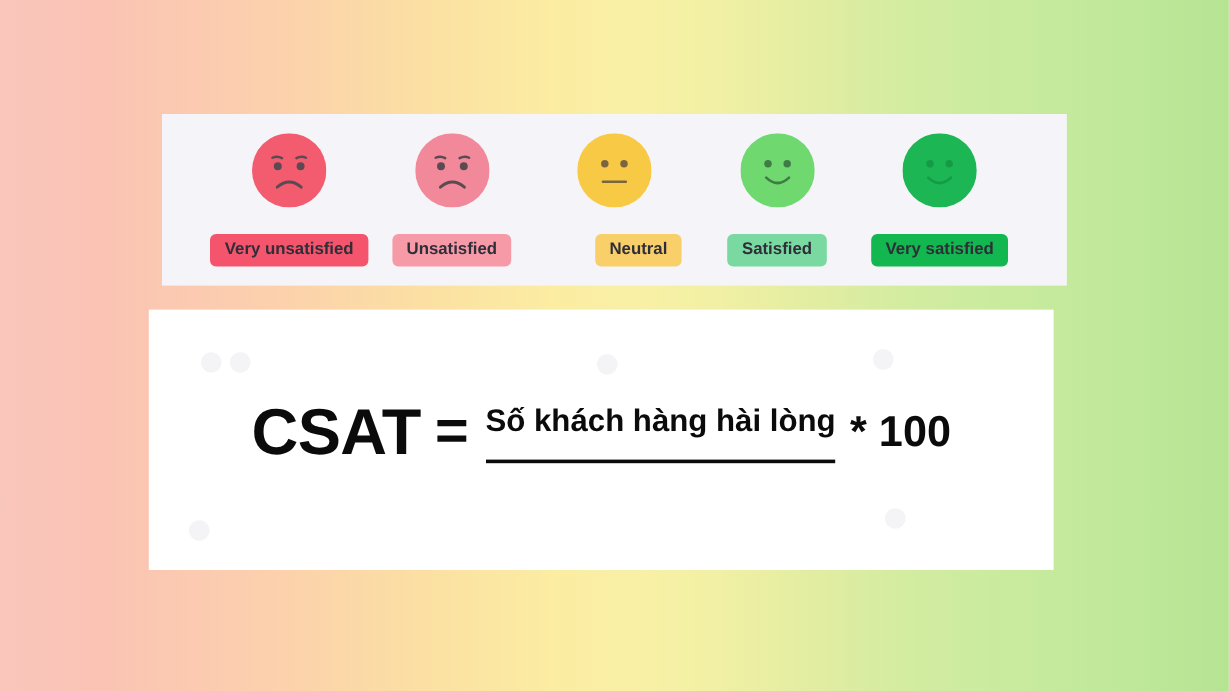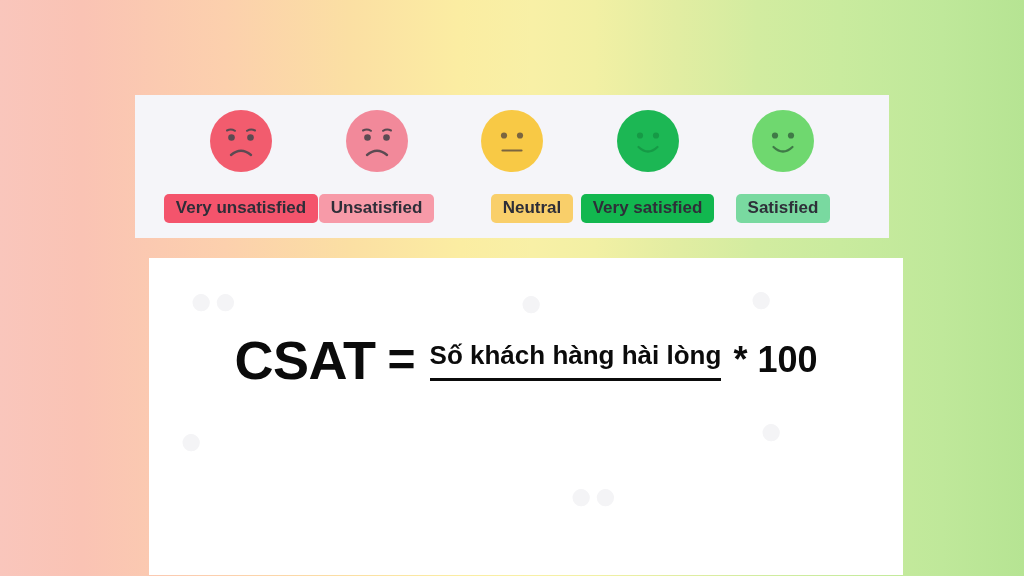--- a/index.html
+++ b/index.html
@@ -66,36 +66,36 @@
 
   .face-svg {
     position: absolute;
     inset: 0;
     width: 100%;
     height: 100%;
     display: block;
   }
 
   .pill {
-    font-size: 17px;
+    font-size: 14px;
     font-weight: 600;
     color: #2e2e38;
     border-radius: 5px;
     padding: 5px 12px 6px;
     white-space: nowrap;
     line-height: 1.1;
   }
 
   
   #formula-card {
     position: absolute;
-    left: 149px;
+    left: 124px;
     top: 258px;
     width: 754px;
-    height: 317px;
+    height: 217px;
     background: #ffffff;
     overflow: hidden;
   }
 
   .watermark {
     position: absolute;
     color: #f4f4f6;
     font-size: 40px;
     font-weight: 700;
     user-select: none;
@@ -138,21 +138,21 @@
   #fraction {
     display: flex;
     flex-direction: column;
     align-items: center;
   }
 
   #numerator {
     font-size: 26px;
     font-weight: 700;
     color: #0b0b0b;
-    padding-bottom: 7px;
+    padding-bottom: 17px;
     white-space: nowrap;
   }
 
   #fraction-bar {
     width: 100%;
     height: 3px;
     background: #0b0b0b;
   }
 
   #denominator {
@@ -213,41 +213,41 @@
           <circle cx="31" cy="31" r="31" id="fc-2" fill="#f8c945"></circle>
           <circle cx="23" cy="25.5" r="3.1" class="eye-2" fill="#7a6540"></circle>
           <circle cx="39" cy="25.5" r="3.1" class="eye-2" fill="#7a6540"></circle>
           <path d="M21.5 40.5 L40.5 40.5" stroke-width="2.2" stroke-linecap="round" fill="none" class="mouth-2" stroke="#7a6540"></path>
         </svg>
       </div>
       <div class="pill" id="pill-2" style="background: rgb(249, 207, 106); margin-left: 40px;">Neutral</div>
     </div>
 
     <div class="face-item">
+      <div class="face-circle" id="face-3">
+        <svg class="face-svg" viewBox="0 0 62 62">
+          <circle cx="31" cy="31" r="31" id="fc-3" fill="#6fd86f"></circle>
+          <circle cx="23" cy="25.5" r="3.1" class="eye-3" fill="#3f7a47"></circle>
+          <circle cx="39" cy="25.5" r="3.1" class="eye-3" fill="#3f7a47"></circle>
+          <path d="M21.5 37 Q31 46 40.5 37" stroke-width="2.2" stroke-linecap="round" fill="none" class="mouth-3" stroke="#3f7a47"></path>
+        </svg>
+      </div>
+      <div class="pill" id="pill-3" style="background: rgb(121, 217, 160);">Satisfied</div>
+    </div>
+
+    <div class="face-item">
       <div class="face-circle" id="face-4">
         <svg class="face-svg" viewBox="0 0 62 62">
           <circle cx="31" cy="31" r="31" id="fc-4" fill="#1cb754"></circle>
           <circle cx="23" cy="25.5" r="3.1" class="eye-4" fill="#169a46"></circle>
           <circle cx="39" cy="25.5" r="3.1" class="eye-4" fill="#169a46"></circle>
           <path d="M21.5 37 Q31 46 40.5 37" stroke-width="2.2" stroke-linecap="round" fill="none" class="mouth-4" stroke="#169a46"></path>
         </svg>
       </div>
       <div class="pill" id="pill-4" style="background: rgb(18, 183, 79);">Very satisfied</div>
-    </div>
-
-    <div class="face-item">
-      <div class="face-circle" id="face-3">
-        <svg class="face-svg" viewBox="0 0 62 62">
-          <circle cx="31" cy="31" r="31" id="fc-3" fill="#6fd86f"></circle>
-          <circle cx="23" cy="25.5" r="3.1" class="eye-3" fill="#3f7a47"></circle>
-          <circle cx="39" cy="25.5" r="3.1" class="eye-3" fill="#3f7a47"></circle>
-          <path d="M21.5 37 Q31 46 40.5 37" stroke-width="2.2" stroke-linecap="round" fill="none" class="mouth-3" stroke="#3f7a47"></path>
-        </svg>
-      </div>
-      <div class="pill" id="pill-3" style="background: rgb(121, 217, 160);">Satisfied</div>
     </div>
 
   </div>
 
   <div id="formula-card" style="background: rgb(255, 255, 255);">
 
     <div class="watermark wm1">●●</div>
     <div class="watermark wm2">●</div>
     <div class="watermark wm3">●</div>
     <div class="watermark wm4">●</div>

